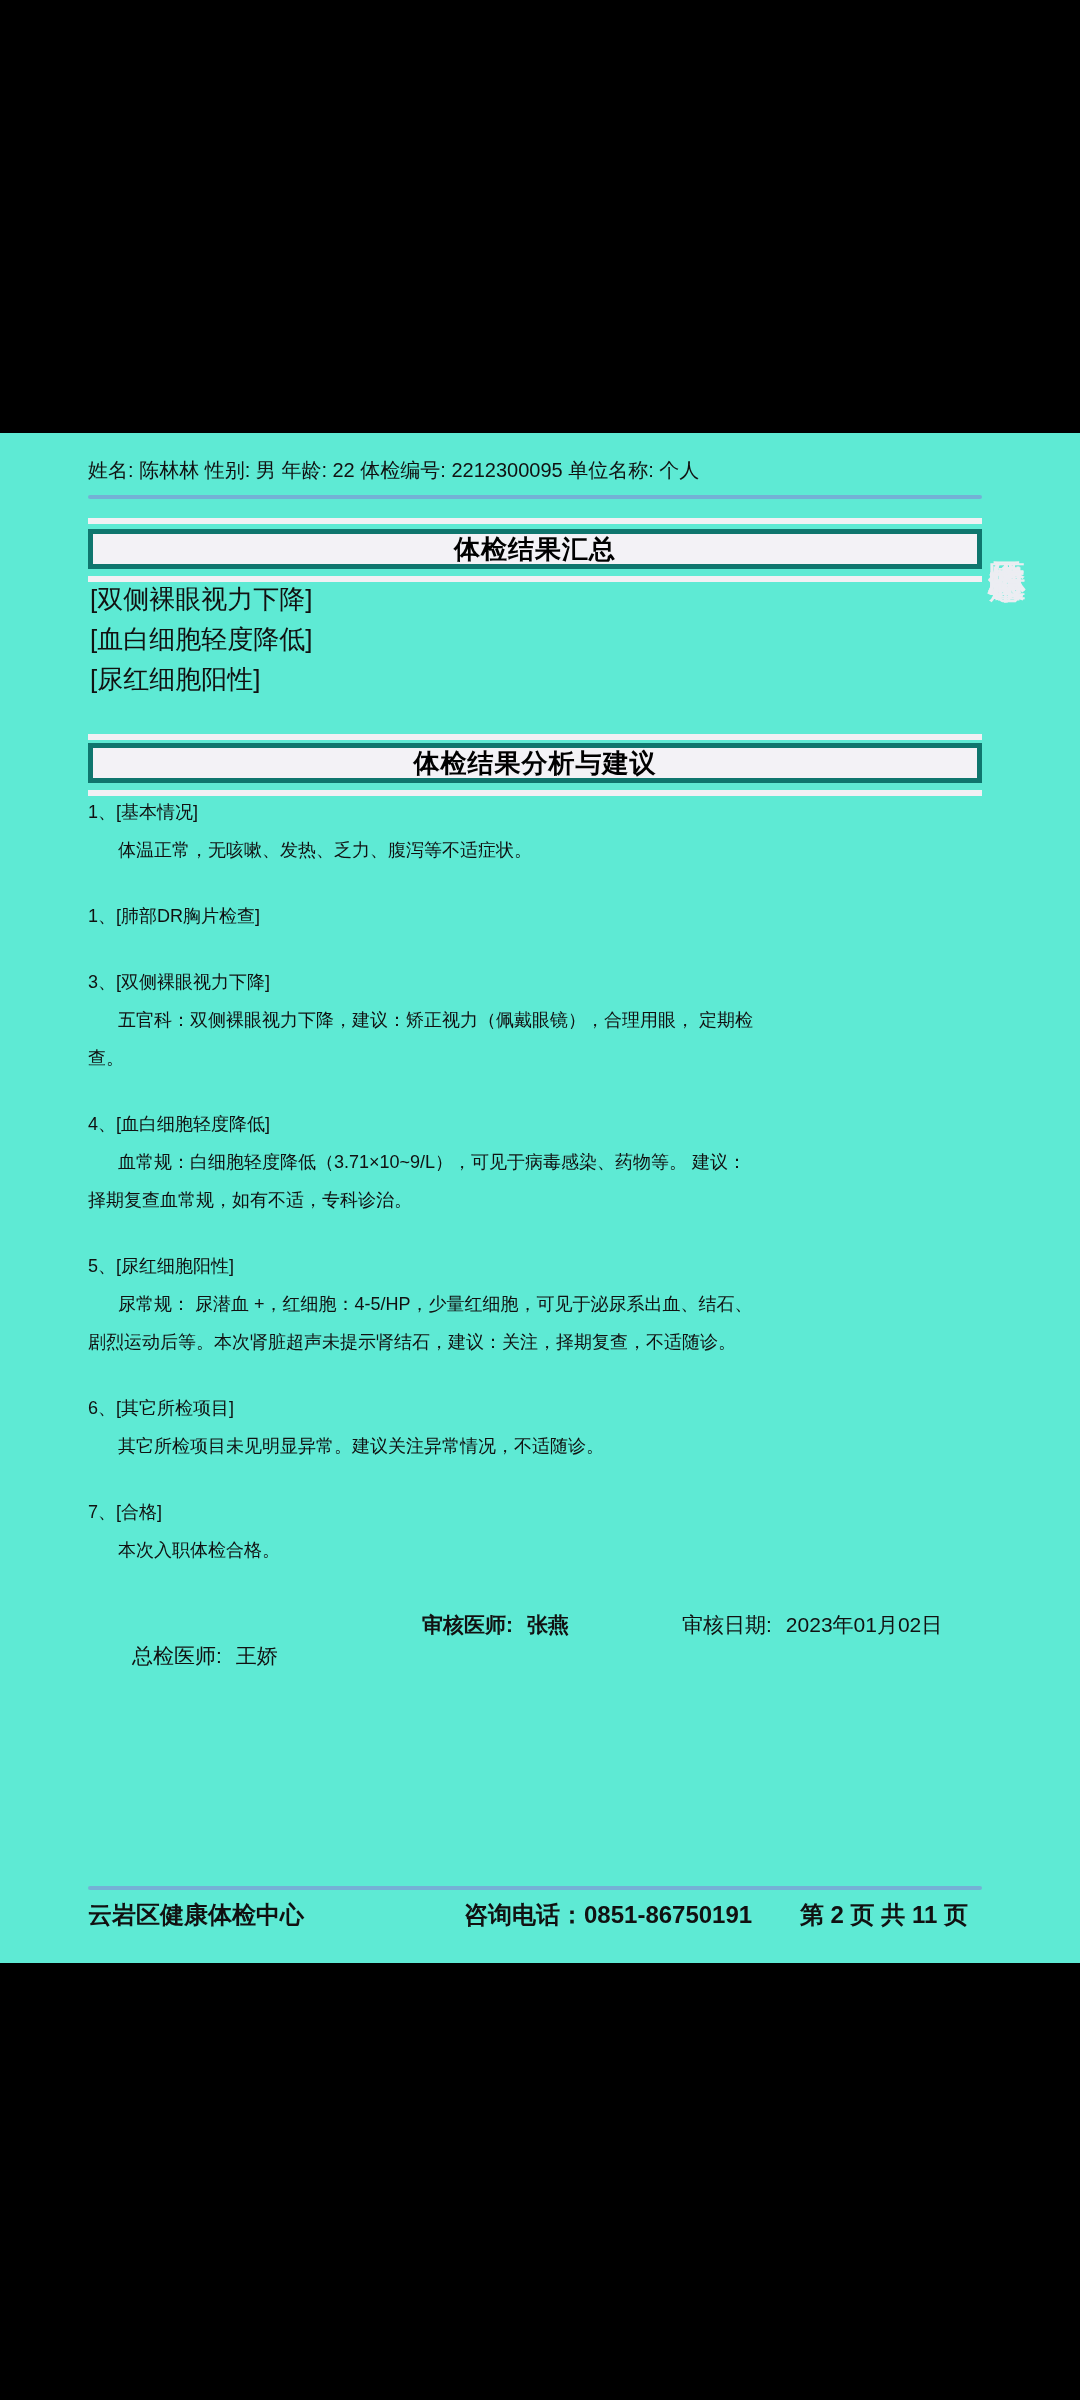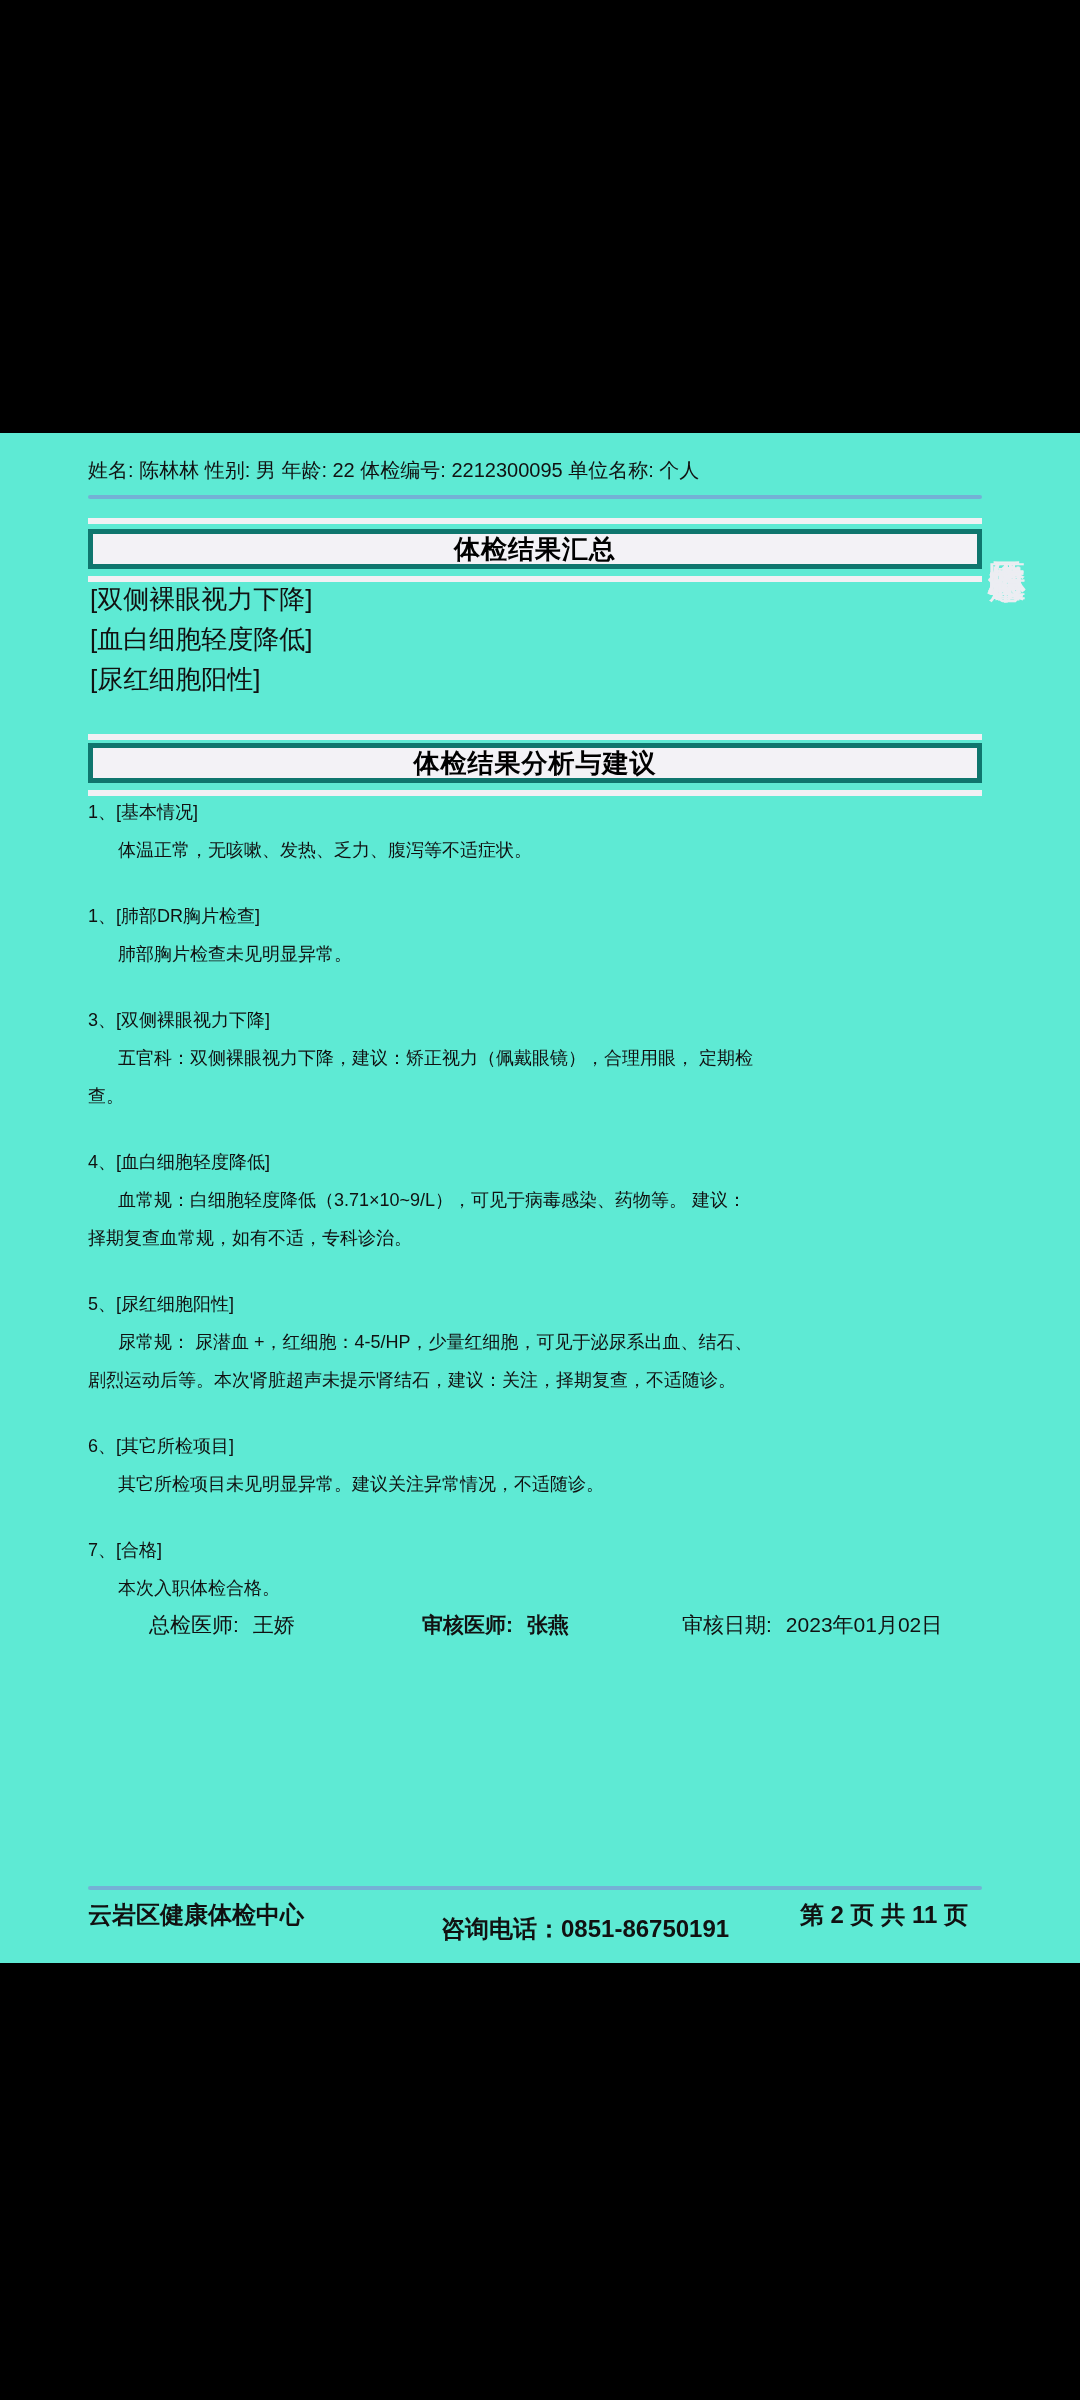--- a/index.html
+++ b/index.html
@@ -59,32 +59,32 @@
   .items { position: absolute; top: 360px; left: 88px; width: 900px; }
   .item { margin-bottom: 28px; }
   .item-line { font-size: 18px; line-height: 38px; }
   .item-line.indent { padding-left: 30px; }
   
   .signoff {
     position: absolute; top: 1178px; left: 88px; width: 894px; height: 40px;
     font-size: 21px;
   }
   .signoff .sig { position: absolute; white-space: nowrap; }
-  .sig-chief { left: 61px; }
+  .sig-chief { left: 44px; margin-top: 31px; }
   .sig-review { left: 334px; font-weight: bold; }
   .sig-date { left: 594px; }
   .sig-val { margin-left: 14px; }
   
   .footer-row {
     position: absolute; top: 1466px; left: 88px; width: 894px; height: 34px;
     font-size: 24px; font-weight: bold;
   }
   .footer-row .f { position: absolute; white-space: nowrap; }
   .f-left { left: 0; }
-  .f-center { left: 353px; margin-top: 14px; }
+  .f-center { left: 376px; }
   .f-right { right: 14px; }
   
   .watermark {
     position: absolute; top: 100px; right: 48px; height: 780px;
     writing-mode: vertical-rl;
     font-family: "DejaVu Serif", serif;
     font-size: 38px; letter-spacing: 0;
     color: #ecedf2;
     pointer-events: none;
   }
@@ -123,21 +123,20 @@
     </div>
     <div class="strip strip-4"></div>
 
     <div class="items">
       <div class="item">
         <div class="item-line">1、[基本情况]</div>
         <div class="item-line indent">体温正常，无咳嗽、发热、乏力、腹泻等不适症状。</div>
       </div>
       <div class="item">
         <div class="item-line">1、[肺部DR胸片检查]</div>
-        <div class="item-line indent">肺部胸片检查未见明显异常。</div>
       </div>
       <div class="item">
         <div class="item-line">3、[双侧裸眼视力下降]</div>
         <div class="item-line indent">五官科：双侧裸眼视力下降，建议：矫正视力（佩戴眼镜），合理用眼， 定期检</div>
         <div class="item-line">查。</div>
       </div>
       <div class="item">
         <div class="item-line">4、[血白细胞轻度降低]</div>
         <div class="item-line indent">血常规：白细胞轻度降低（3.71×10~9/L），可见于病毒感染、药物等。 建议：</div>
         <div class="item-line">择期复查血常规，如有不适，专科诊治。</div>

